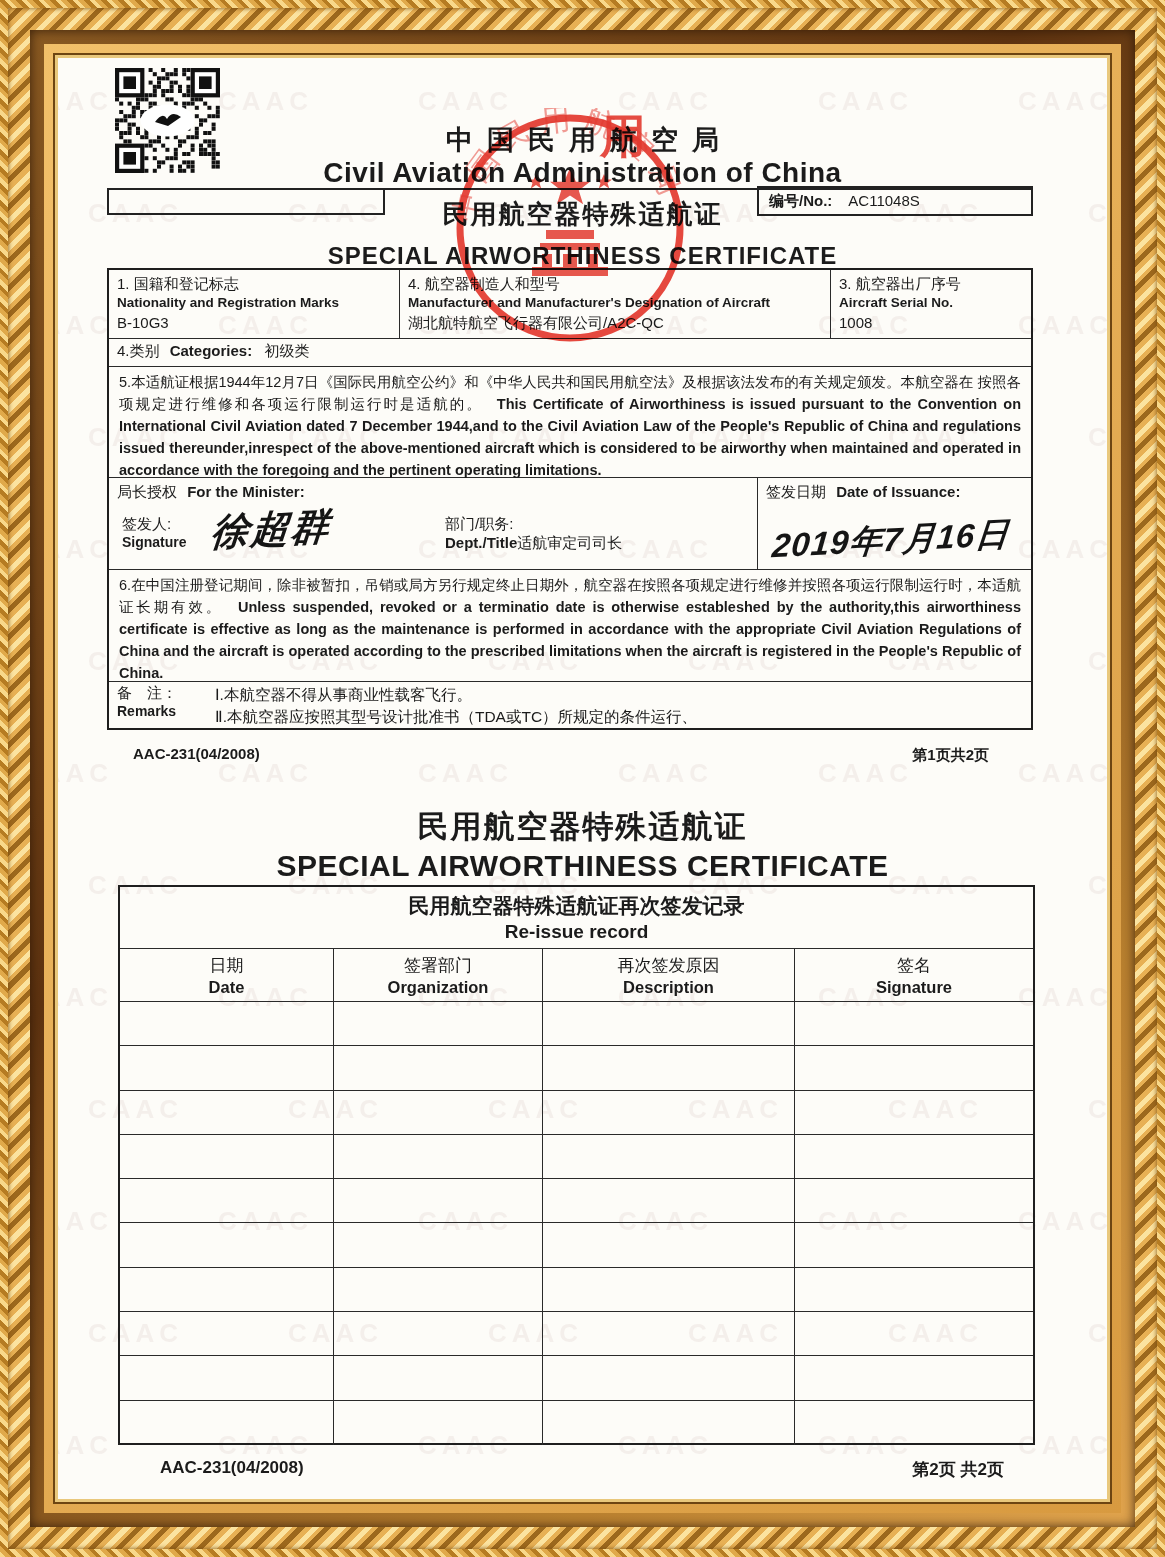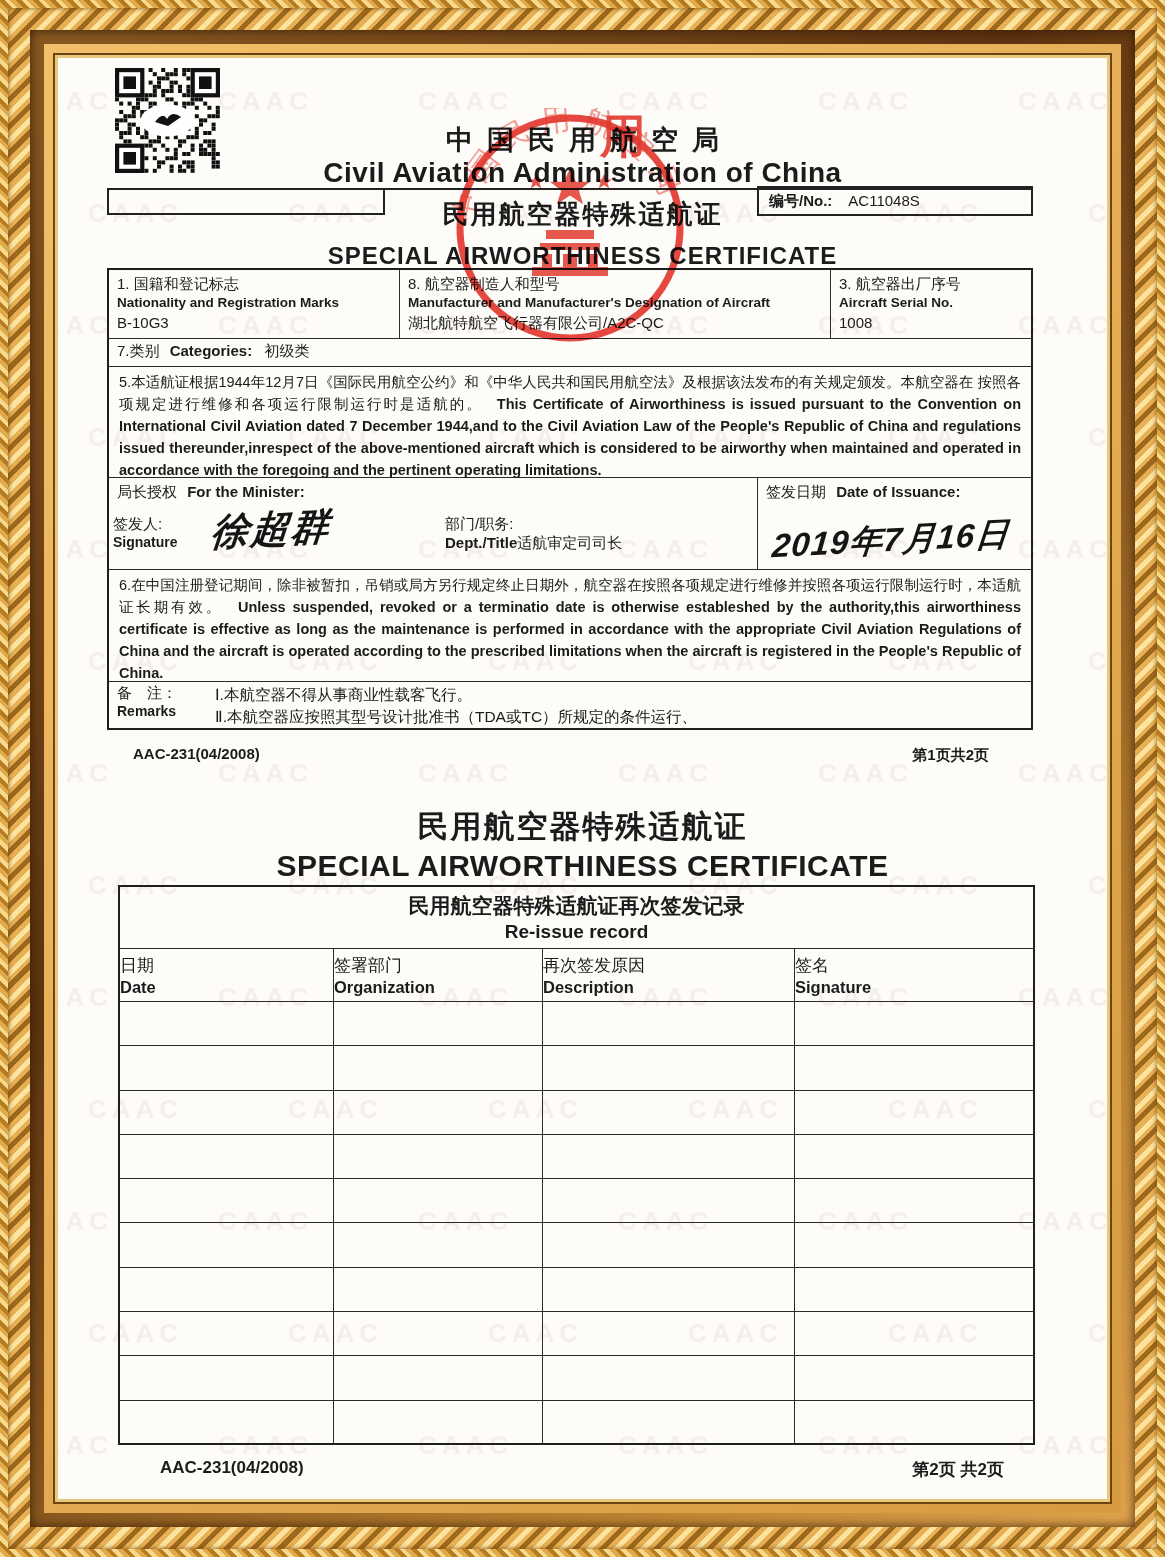--- a/index.html
+++ b/index.html
@@ -54,21 +54,21 @@
   .foot1{top:687px;left:75px;font-size:15px;font-weight:700;}
   .pg1{top:688px;right:118px;font-size:15px;font-weight:600;position:absolute;}
   
   .p2zh{top:748px;font-size:31px;font-weight:600;letter-spacing:2px;}
   .p2en{top:791px;font-size:30px;font-weight:700;letter-spacing:.5px;}
   .t2{left:60px;top:827px;width:917px;height:560px;border:2px solid #1f1f1f;}
   .t2cap{height:62px;border-bottom:1.5px solid #2a2a2a;text-align:center;padding-top:5px;}
   .capzh{font-size:21px;font-weight:600;line-height:27px;}
   .capen{font-size:19px;font-weight:700;line-height:25px;}
   .rt-head{display:grid;grid-template-columns:213px 209px 252px 1fr;height:53px;border-bottom:1.5px solid #2a2a2a;}
-  .rt-head>div{border-left:1.5px solid #2a2a2a;text-align:left;padding-top:5px;}
+  .rt-head>div{border-left:1.5px solid #2a2a2a;text-align:center;padding-top:5px;}
   .rt-head>div:first-child{border-left:none;}
   .hzh{font-size:17px;font-weight:500;line-height:23px;}
   .hen{font-size:16.5px;font-weight:700;line-height:21px;}
   .rt-row{display:grid;grid-template-columns:213px 209px 252px 1fr;height:44.3px;border-bottom:1.5px solid #2a2a2a;}
   .rt-row:last-child{border-bottom:none;}
   .rt-cell{border-left:1.5px solid #2a2a2a;}
   .rt-cell:first-child{border-left:none;}
   .foot2{top:1400px;left:102px;font-size:17px;font-weight:700;}
   .pg2{top:1400px;right:103px;font-size:17px;font-weight:700;position:absolute;}
   .stamp-svg{position:absolute;left:392px;top:50px;z-index:3;mix-blend-mode:multiply;opacity:.9;}
@@ -411,46 +411,46 @@
       </svg>
 
       <div class="abs t1">
         <div class="row r1">
           <div>
             <div class="lzh">1. 国籍和登记标志</div>
             <div class="len">Nationality and Registration Marks</div>
             <div class="lval">B-10G3</div>
           </div>
           <div>
-            <div class="lzh">8. 航空器制造人和型号</div>
+            <div class="lzh">4. 航空器制造人和型号</div>
             <div class="len">Manufacturer and Manufacturer's Designation of Aircraft</div>
             <div class="lval">湖北航特航空飞行器有限公司/A2C-QC</div>
           </div>
           <div>
             <div class="lzh">3. 航空器出厂序号</div>
             <div class="len">Aircraft Serial No.</div>
             <div class="lval">1008</div>
           </div>
         </div>
         <div class="row r2">
-          <span>7.类别</span>
+          <span>4.类别</span>
           <span class="b" style="margin-left:6px">Categories:</span>
           <span style="margin-left:8px">初级类</span>
         </div>
         <div class="row r3">
           <span>5.本适航证根据1944年12月7日《国际民用航空公约》和《中华人民共和国民用航空法》及根据该法发布的有关规定颁发。本航空器在 按照各项规定进行维修和各项运行限制运行时是适航的。</span>
           <span class="para-en" style="margin-left:8px">This Certificate of Airworthiness is issued pursuant to the Convention on International Civil Aviation dated 7 December 1944,and to the Civil Aviation Law of the People's Republic of China and regulations issued thereunder,inrespect of the above-mentioned aircraft which is considered to be airworthy when maintained and operated in accordance with the foregoing and the pertinent operating limitations.</span>
         </div>
         <div class="row r4">
           <div>
             <div class="abs small15" style="left:8px;top:5px">
               <span>局长授权</span>
               <span class="b" style="margin-left:6px">For the Minister:</span>
             </div>
-            <div class="abs" style="left:4px;top:37px">
+            <div class="abs" style="left:13px;top:37px">
               <div class="small15">签发人:</div>
               <div class="b" style="font-size:14px">Signature</div>
             </div>
             <div class="abs hand" style="left:102px;top:26px;font-size:38px">徐超群</div>
             <div class="abs" style="left:336px;top:37px">
               <div class="small15">部门/职务:</div>
               <div class="small15"><span class="b">Dept./Title</span><span>适航审定司司长</span></div>
             </div>
           </div>
           <div>

